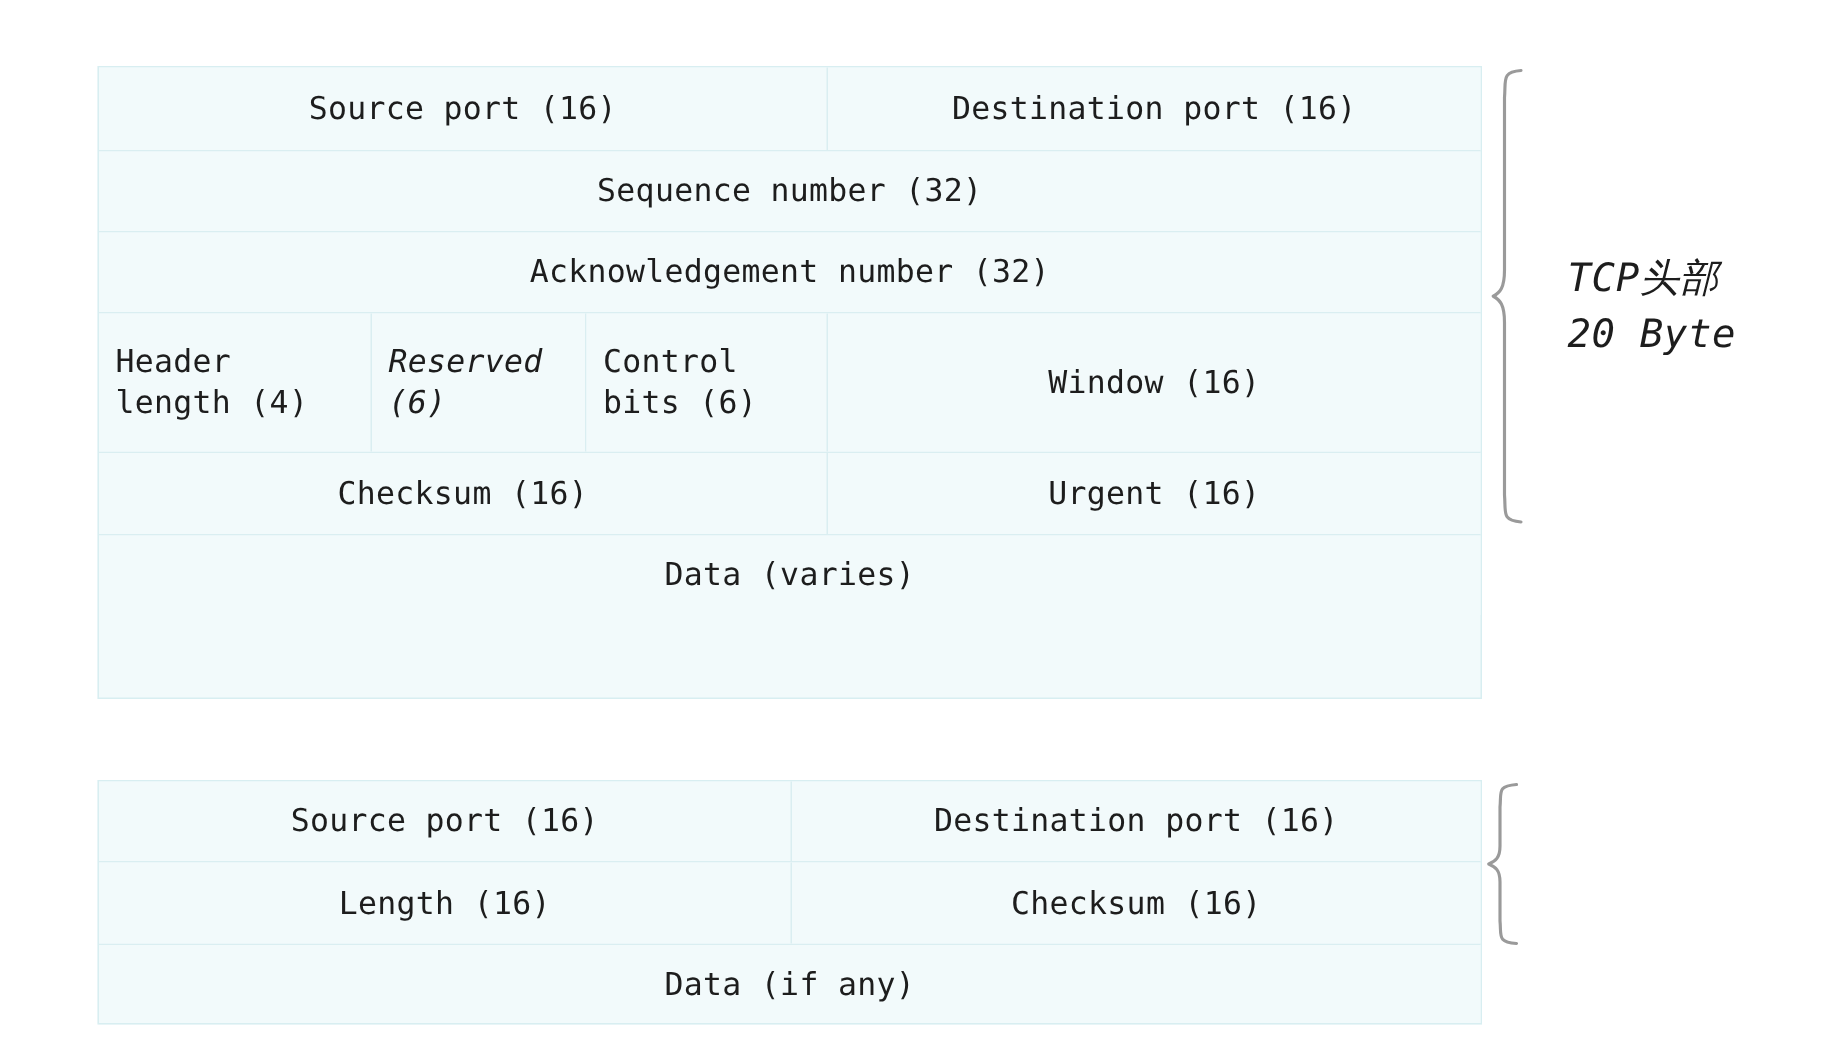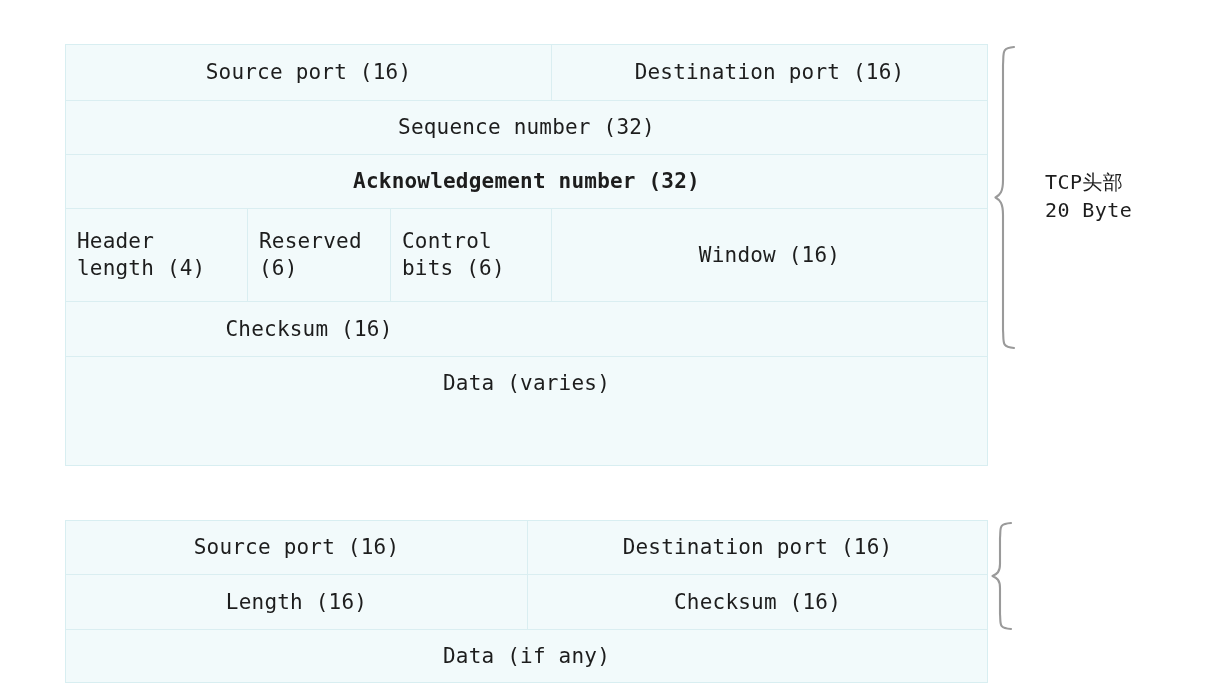--- a/index.html
+++ b/index.html
@@ -69,31 +69,31 @@
 
   
   #tcp-table {
     left: 49px;
     top: 28px;
     width: 923px;
     height: 422px;
   }
   #tcp-table .r1 { height: 56px; }
   #tcp-table .r2 { height: 54px; }
-  #tcp-table .r3 { height: 54px; font-weight: bold; }
+  #tcp-table .r3 { height: 54px; }
   #tcp-table .r4 { height: 93px; }
   #tcp-table .r5 { height: 55px; }
   #tcp-table .r6 { height: 55px; }
   #tcp-table .r7 { height: 53px; }
 
   .w-half-l { width: 486px; }
   .w-half-r { width: 435px; flex: 1 1 auto; }
   .w-full   { width: 100%; }
   .w-hdrlen { width: 182px; }
-  .w-resv   { width: 143px; }
+  .w-resv   { width: 143px; font-style: italic; }
   .w-ctrl   { width: 161px; }
 
   
   #udp-table {
     left: 49px;
     top: 504px;
     width: 923px;
     height: 163px;
   }
   #udp-table .r1 { height: 54px; }
@@ -105,25 +105,26 @@
   
   .brace {
     position: absolute;
   }
   .brace svg { display: block; }
 
   
   .side-label {
     position: absolute;
     font-family: "DejaVu Sans Mono", "Liberation Mono", monospace;
-    font-size: 20px;
+    font-size: 26px;
     line-height: 1.42;
     color: #1d1d1d;
     white-space: pre-line;
     letter-spacing: 0.4px;
+    font-style: italic;
   }
   #tcp-label { left: 1029px; top: 152px; }
   #udp-label { left: 1018px; top: 521px; }
 </style>
 </head>
 <body>
 
 <div class="diagram">
 
   <div class="hdr-table" id="tcp-table">
@@ -146,20 +147,21 @@
 length (4)</div>
       <div class="cell left w-resv">Reserved
 (6)</div>
       <div class="cell left w-ctrl">Control
 bits (6)</div>
       <div class="cell w-half-r">Window (16)</div>
     </div>
 
     <div class="row r5">
       <div class="cell w-half-l">Checksum (16)</div>
+      <div class="cell w-half-r">Urgent (16)</div>
     </div>
 
 
     <div class="row r7">
       <div class="cell w-full">Data (varies)</div>
     </div>
 
   </div>
 
   <div class="brace" id="tcp-brace" style="left:978px; top:29px;">

